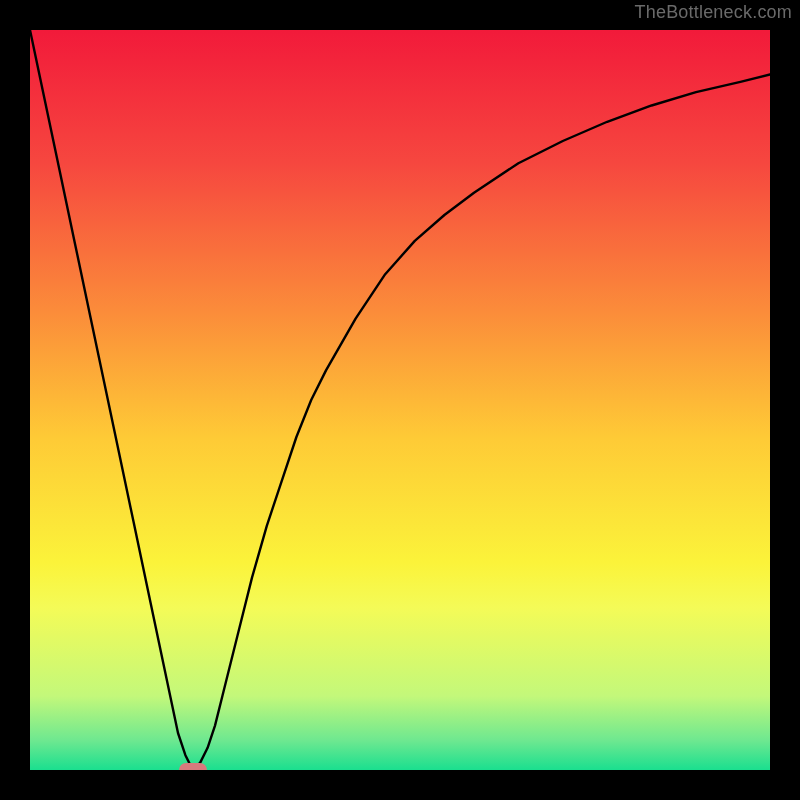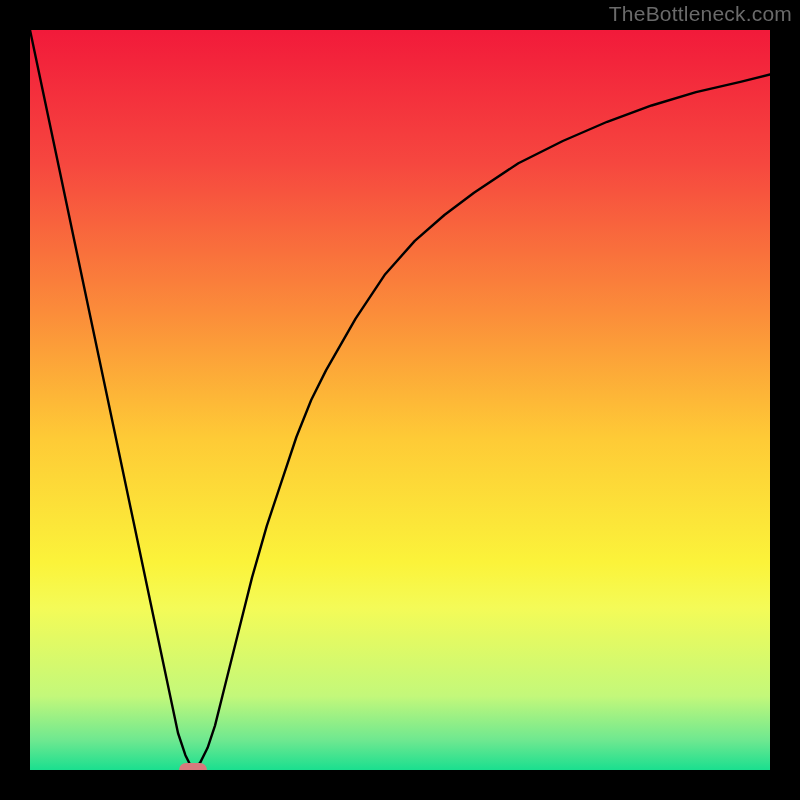--- a/index.html
+++ b/index.html
@@ -15,21 +15,21 @@
     position: relative;
     width: 800px;
     height: 800px;
     background: #000;
   }
   .watermark {
     position: absolute;
     top: 2px;
     right: 8px;
     color: #6a6a6a;
-    font-size: 21px;
+    font-size: 18px;
     font-weight: 400;
     letter-spacing: 0.2px;
     z-index: 10;
   }
   .plot-area {
     position: absolute;
     left: 30px;
     top: 30px;
     width: 740px;
     height: 740px;

